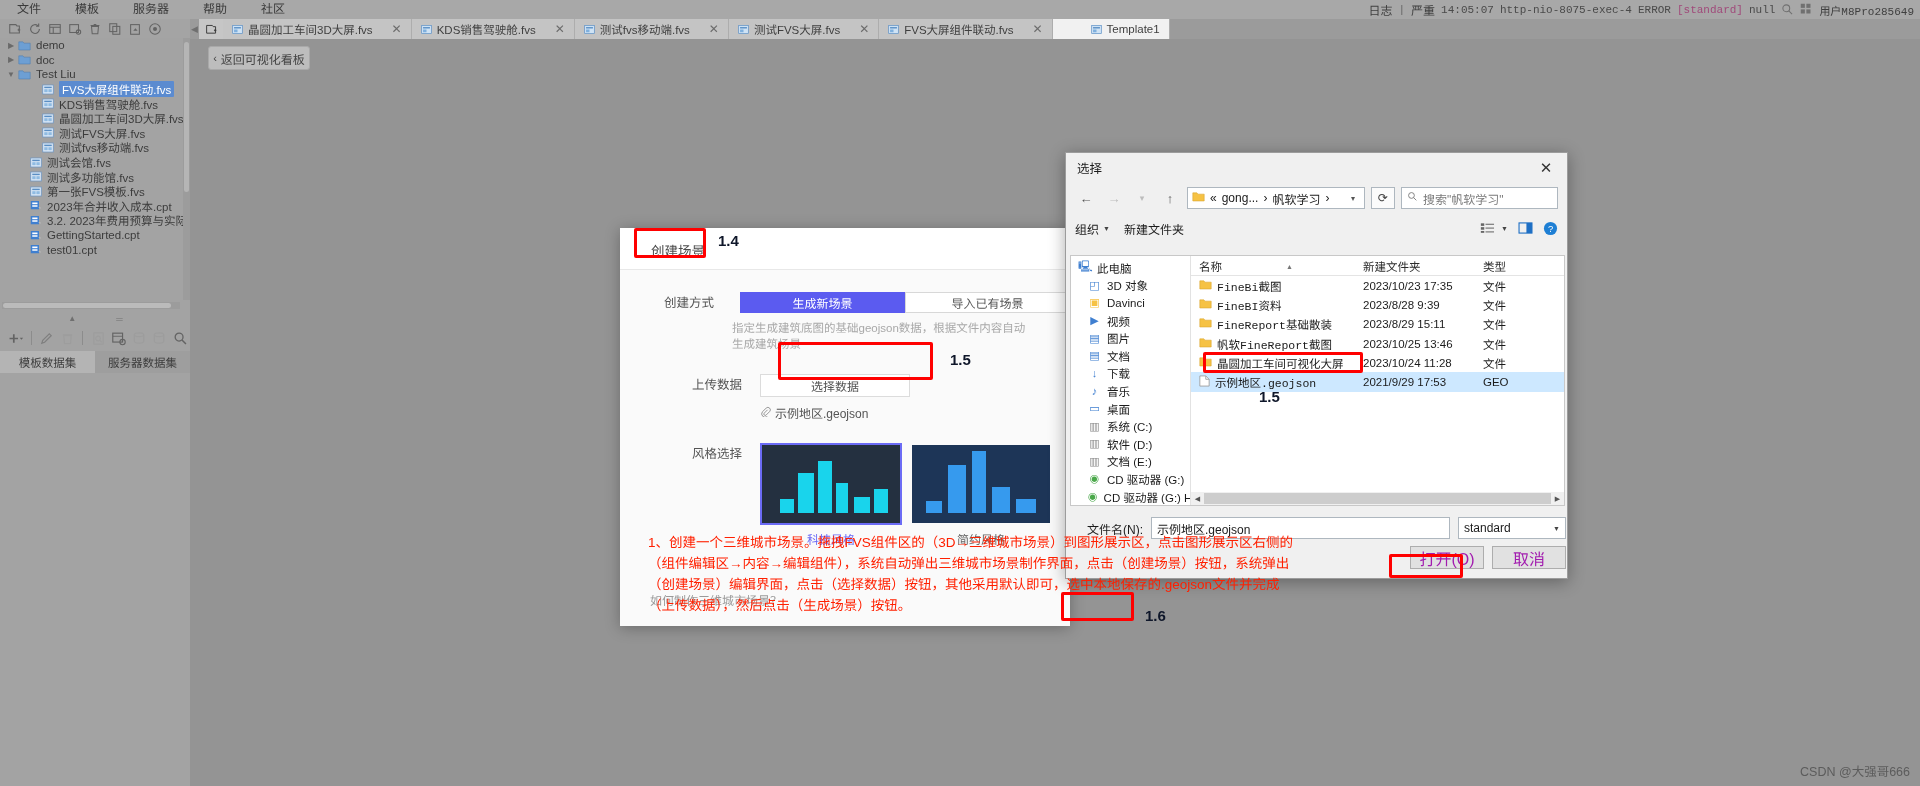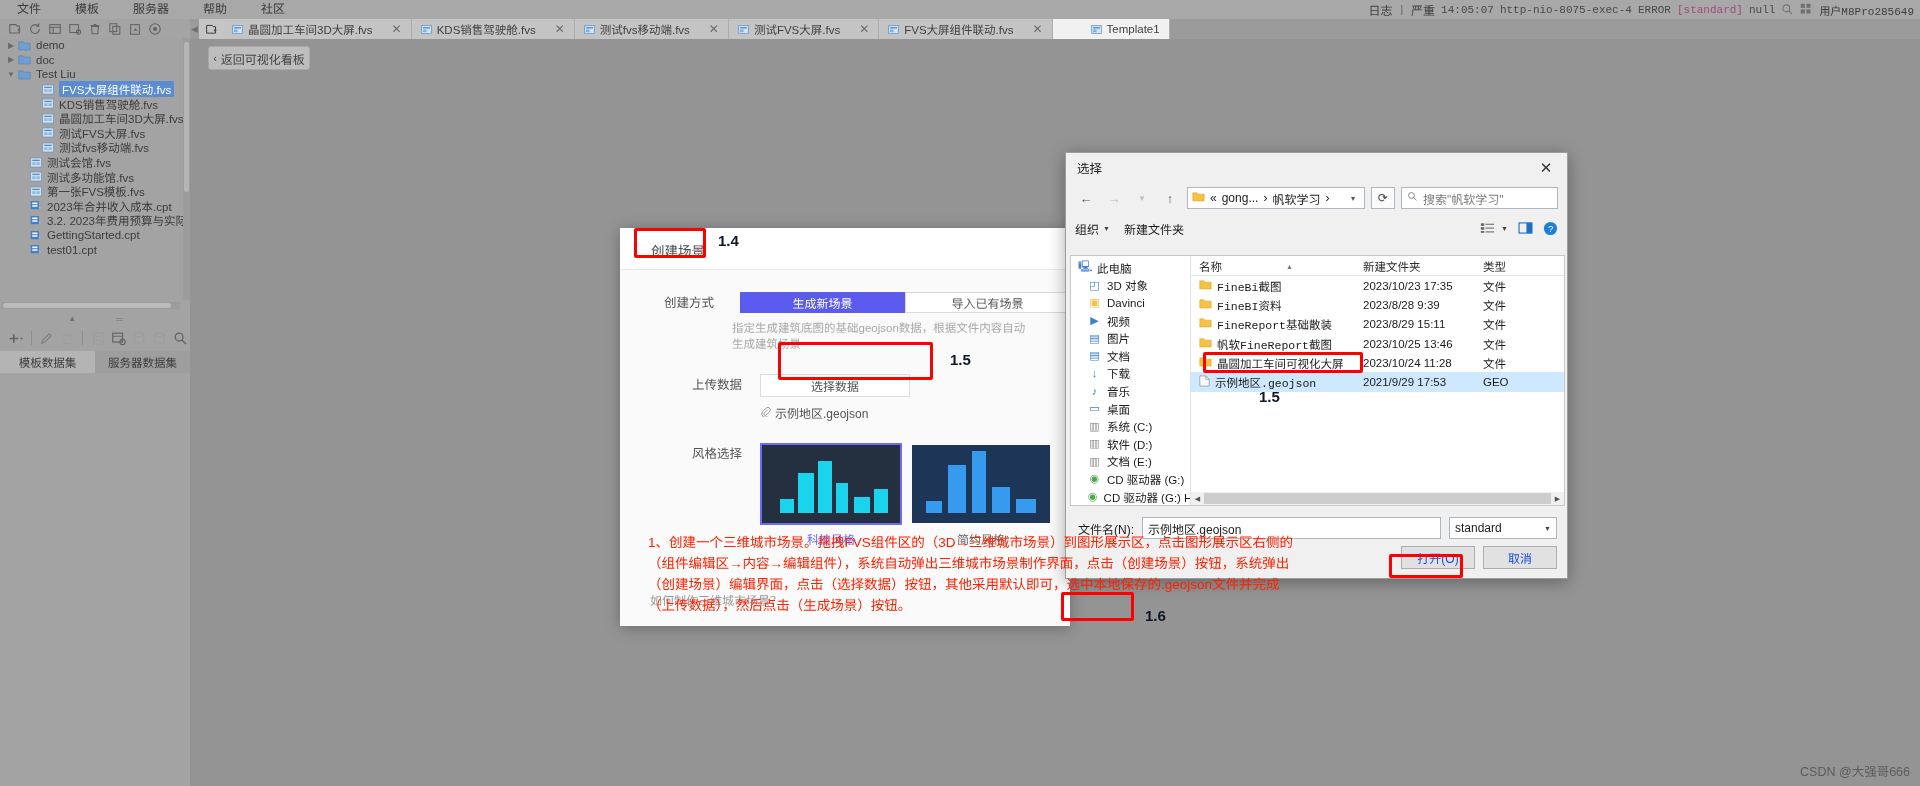--- a/index.html
+++ b/index.html
@@ -183,29 +183,29 @@
   .wr-head .c3 { width:70px; }
   .wr-head .sortcaret { position:absolute; left:95px; top:5px; font-size:7px; color:#777;}
   .wrow { display:flex; height:19.3px; align-items:center; font-size:11.5px; color:#1b1b1b;}
   .wrow.sel { background:#cde8ff; }
   .wrow .c1 { width:172px; padding-left:8px; display:flex; align-items:center; gap:5px; white-space:nowrap;font-family:Liberation Mono, monospace;}
   .wrow .c2 { width:120px; color:#1b1b1b;}
   .wrow .c3 { width:70px; }
   .wr-scroll { position:absolute; left:0; bottom:0; width:100%; height:13px; background:#f0f0f0; display:flex; align-items:center;}
   .wr-scroll .lt, .wr-scroll .rt { width:13px; text-align:center; font-size:7px; color:#555;}
   .wr-scroll .bar { flex:1; height:11px; background:#cdcdcd; }
-  .win-bot { position:absolute; left:0; top:360px; width:503px; height:66px; }
+  .win-bot { position:absolute; left:9px; top:360px; width:503px; height:66px; }
   .fn-row { display:flex; align-items:center; gap:8px; padding:4px 12px 0 12px;}
   .fn-label { font-size:12px; color:#1b1b1b; }
   .fn-input { flex:1; height:22px; background:#fff; border:1px solid #aeb7bf; display:flex; align-items:center; padding:0 5px; font-size:12px;}
   .fn-sel { width:108px; height:22px; background:#fff; border:1px solid #aeb7bf; display:flex; align-items:center; padding:0 5px; font-size:12px;}
   .fn-drop { margin-left:auto; font-size:7px; color:#444;}
   .fn-btns { display:flex; justify-content:flex-end; gap:8px; padding:7px 12px 0 12px;}
   .wbtn { width:74px; height:23px; border:1px solid #adadad; background:#e1e1e1;
-    display:flex; align-items:center; justify-content:center; font-size:12px; color:#1d4ed8;}
+    display:flex; align-items:center; justify-content:center; font-size:16px; color:#a21caf;}
 
   
   .redbox { position:absolute; border:3px solid #f00; border-radius:2px; pointer-events:none;}
   .rednum { position:absolute; color:#0f172a; font-size:15px; font-weight:bold; font-family:"Liberation Sans",sans-serif;}
   .annot {
     position:absolute; left:648px; top:532px; width:870px;
     color:#ff2000; font-size:13.5px; line-height:21px;
   }
   .watermark { position:absolute; right:10px; bottom:6px; color:#5c5c5c; font-size:12.5px;}
 </style>

